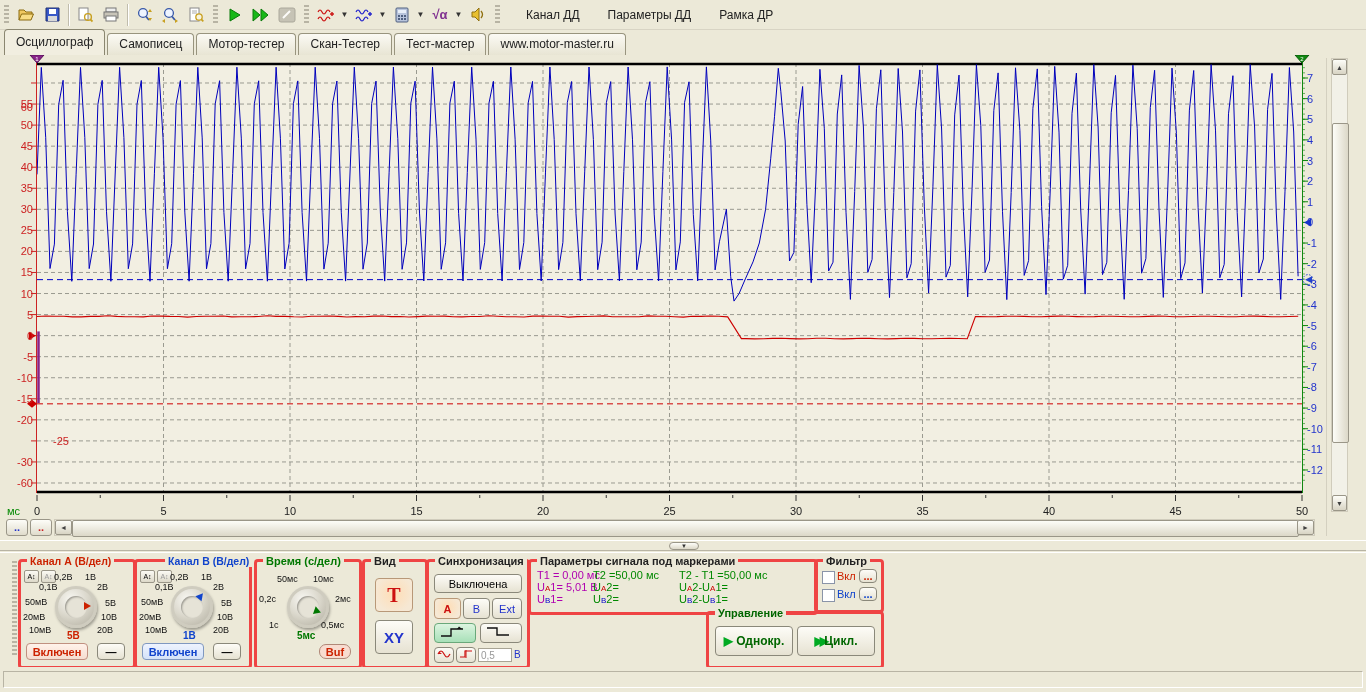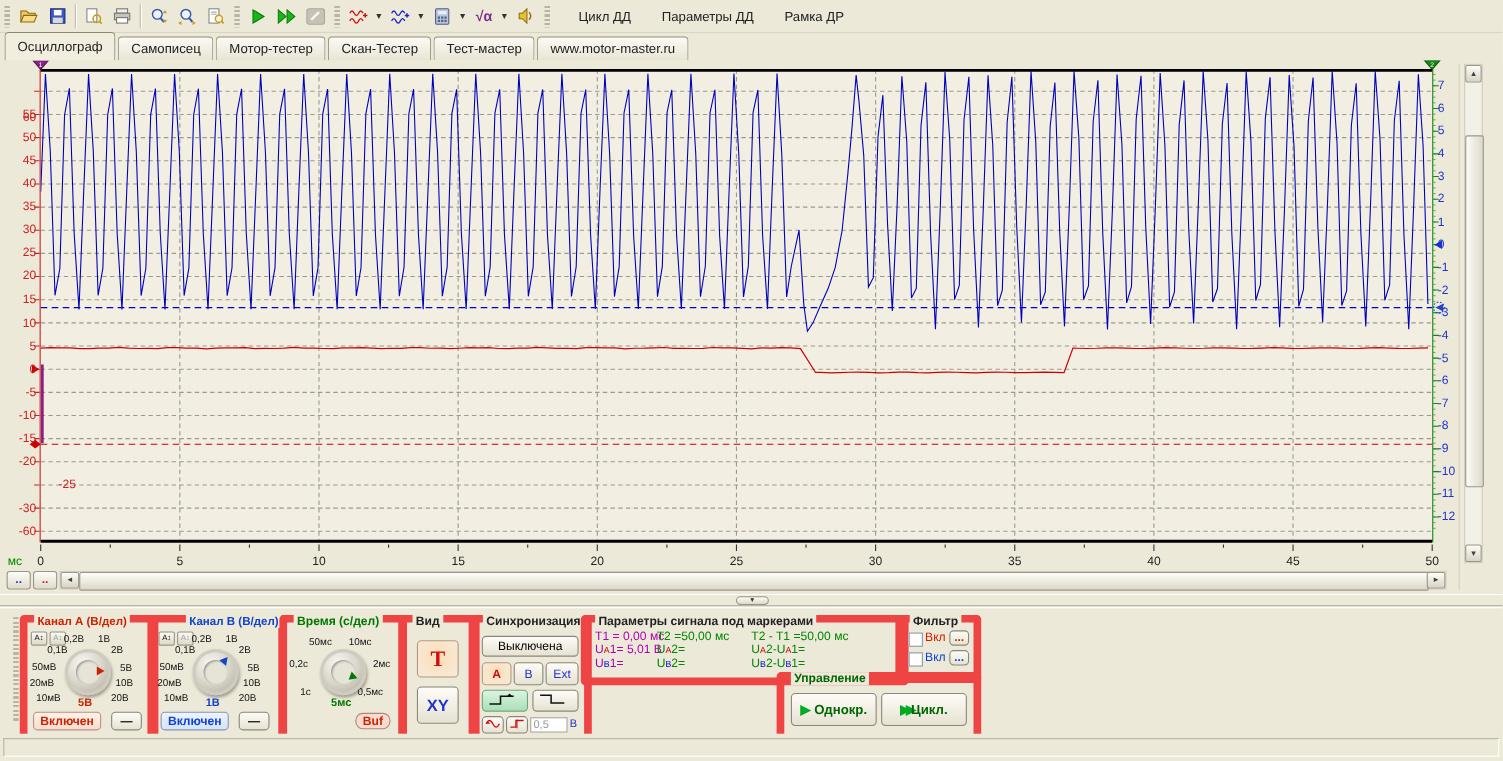--- a/index.html
+++ b/index.html
@@ -32,21 +32,21 @@
   .hsb{position:absolute;left:54px;top:464px;width:1261px;height:17px;background:#f2f1e8;border:1px solid #d0ccbc;box-sizing:border-box;}
   .hbtn{position:absolute;top:0;width:17px;height:15px;background:linear-gradient(#fdfdf8,#d8d4c4);border:1px solid #9a9688;border-radius:2px;font-size:7px;color:#404040;display:flex;align-items:center;justify-content:center;padding:0;}
   .hthumb{position:absolute;left:17px;top:0;width:1225px;height:15px;background:linear-gradient(#fdfdf8,#dcd8c8);border:1px solid #9a9688;border-radius:2px;}
   .curbtn{position:absolute;top:464px;width:22px;height:17px;border:1px solid #9a9688;border-radius:3px;background:linear-gradient(#fdfdf8,#e0dccc);font-size:11px;font-weight:bold;line-height:9px;padding:0;}
   .edge-line{position:absolute;left:1326px;top:3px;width:1px;height:478px;background:#d4d0c0;}
   
   .splitter{position:absolute;left:0;top:540px;width:1366px;height:11px;background:#ece9d8;border-top:1px solid #fff;border-bottom:1px solid #b8b4a4;box-sizing:border-box;}
   .split-btn{position:absolute;left:669px;top:1px;width:30px;height:8px;border:1px solid #9a9688;border-radius:6px;background:linear-gradient(#fdfdf8,#ddd9c9);font-size:6px;line-height:4px;color:#333;padding:0;}
   
   .controls{position:absolute;left:0;top:552px;width:1366px;height:114px;background:#ece9d8;border-top:1px solid #fff;}
-  .grp{position:absolute;border:7px solid #ef4444;border-radius:4px;}
+  .grp{position:absolute;border:3px solid #ef4444;border-radius:4px;}
   .grp .ttl{position:absolute;top:-7px;left:6px;background:#ece9d8;padding:0 3px;font-weight:bold;font-size:11px;white-space:nowrap;}
   .knob{position:absolute;border-radius:50%;background:radial-gradient(circle at 38% 32%,#f8f7f2 0%,#d9d6ca 45%,#a8a496 100%);box-shadow:inset 0 0 0 3px #cfccbf,1px 2px 3px rgba(0,0,0,.35);}
   .knob:after{content:'';position:absolute;inset:10px;border-radius:50%;background:#e6e3d7;box-shadow:inset 1px 1px 2px rgba(0,0,0,.35);}
   .klab{position:absolute;font-size:9px;white-space:nowrap;color:#111;}
   .ksel{position:absolute;font-size:10px;font-weight:bold;}
   .ptr{position:absolute;width:0;height:0;border:4px solid transparent;z-index:2;}
   .smb{position:absolute;width:15px;height:13px;border:1px solid #9a9688;border-radius:2px;background:linear-gradient(#fbfaf4,#ddd9c9);font-size:7px;padding:0;line-height:11px;}
   .smb.dim{color:#999;}
   .btn{position:absolute;border:1px solid #8a887a;border-radius:4px;background:linear-gradient(#fdfcf7,#e6e2d2);font-size:11px;font-family:"Liberation Sans",sans-serif;padding:0;}
   .btn.on-a{color:#cc2200;background:linear-gradient(#fff2ea,#f6ddd0);border-color:#c09080;font-weight:bold;}
@@ -188,21 +188,21 @@
         <span class="dd">▼</span>
       </button>
     <button class="tbtn">
         <svg width="15" height="15">
           <path d="M1 5 h3 l4 -4 v13 l-4 -4 h-3 z" fill="#e8c030" stroke="#907010"></path>
           <path d="M10 4 q3 3.5 0 7" fill="none" stroke="#907010" stroke-width="1.3"></path>
         </svg>
       </button>
     <span class="grip"></span>
     <div class="menu-items">
-      <span>Цикл ДД</span>
+      <span>Канал ДД</span>
       <span>Параметры ДД</span>
       <span>Рамка ДР</span>
     </div>
   </div>
 
   <div class="tabbar">
     <div class="tab active">Осциллограф</div>
     <div class="tab">Самописец</div>
     <div class="tab">Мотор-тестер</div>
     <div class="tab">Скан-Тестер</div>

